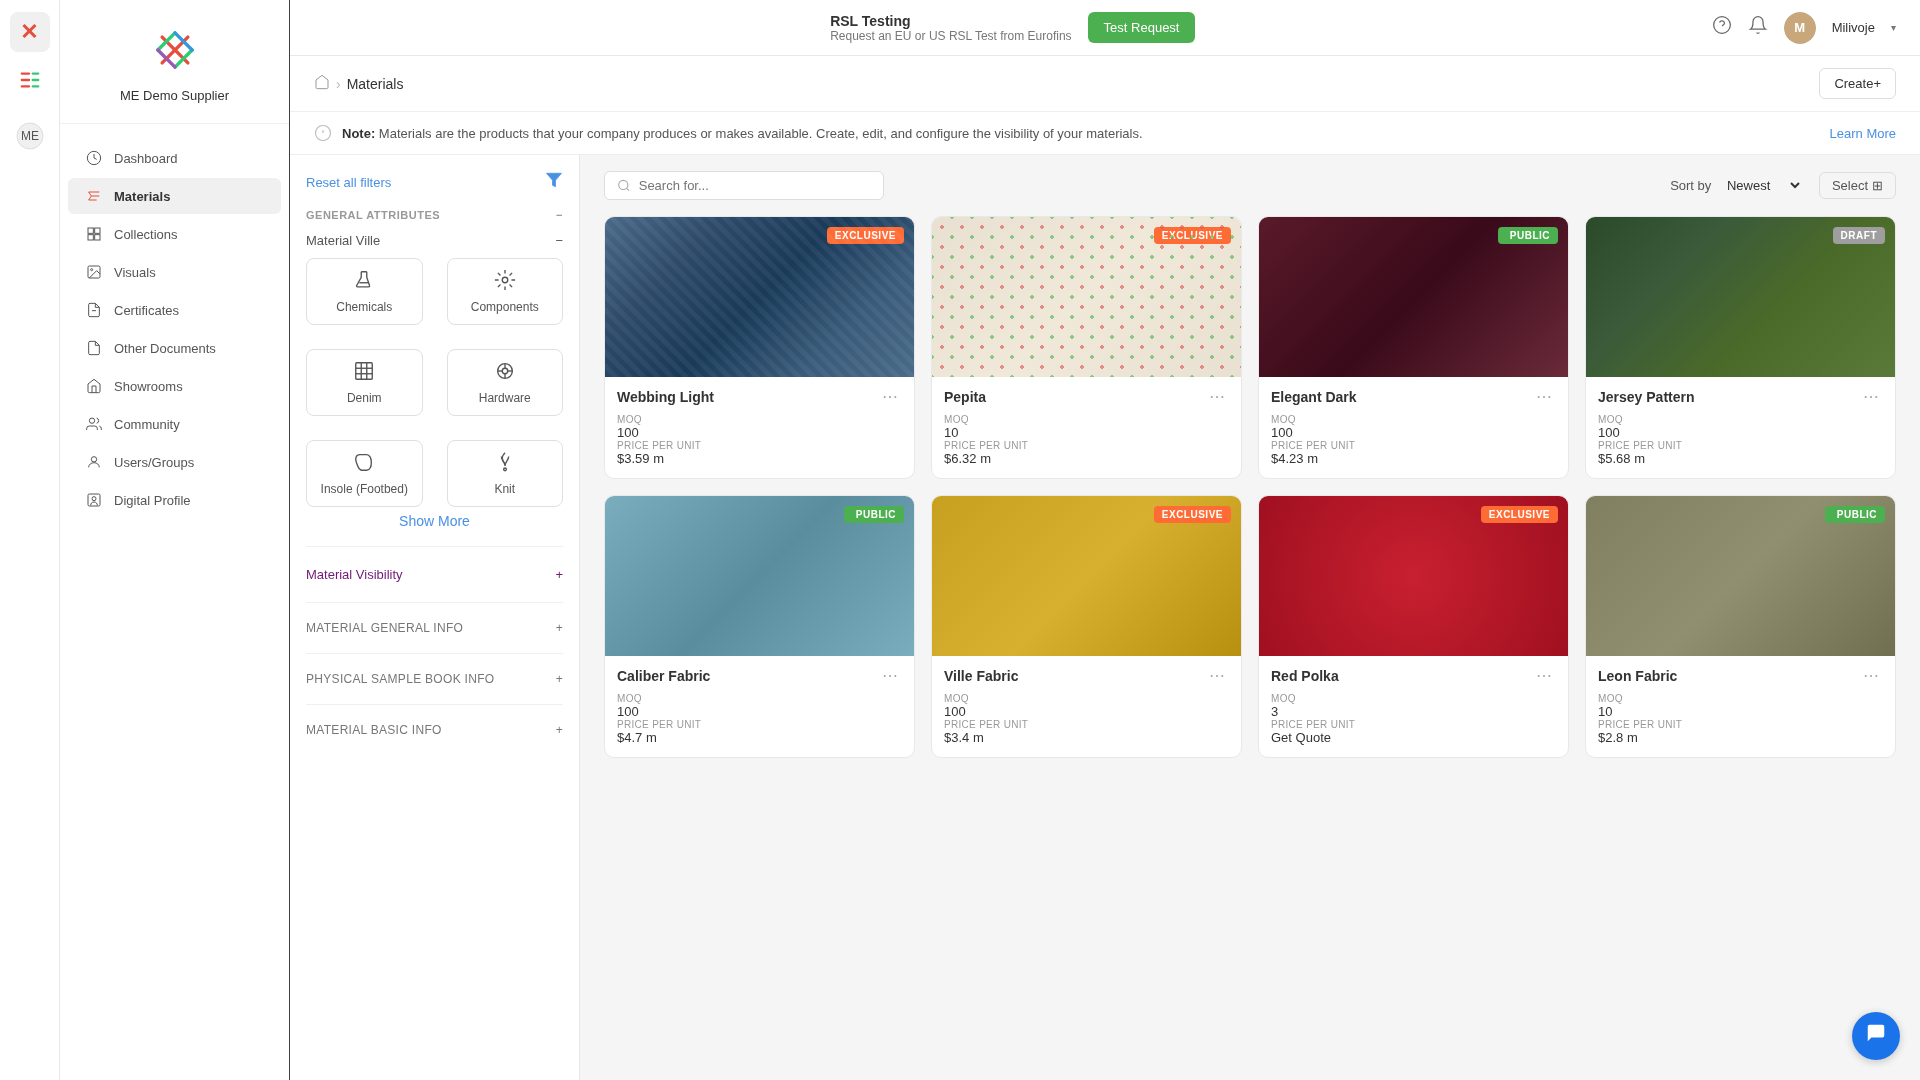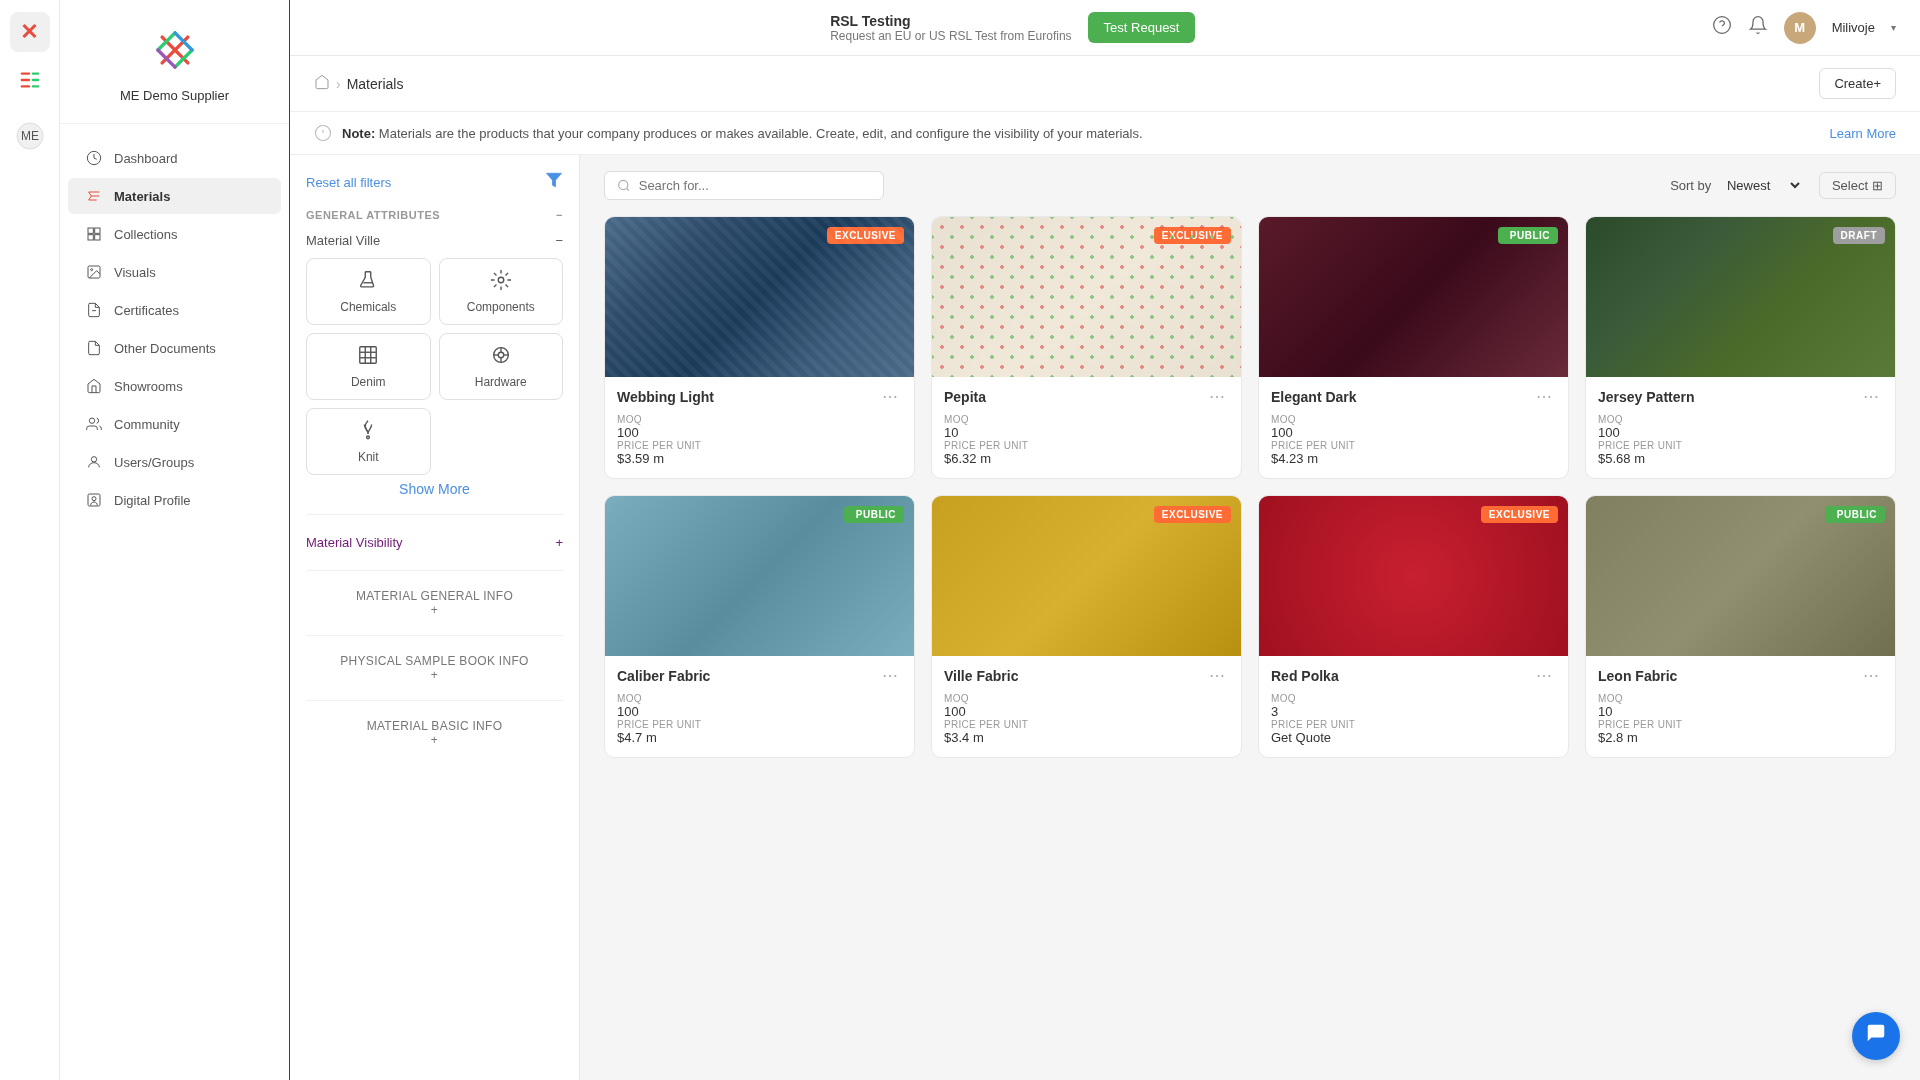--- a/index.html
+++ b/index.html
@@ -181,21 +181,21 @@
       font-size: 13px;
       color: #555;
       display: flex;
       align-items: center;
       justify-content: space-between;
       margin-bottom: 10px;
     }
     .material-type-grid {
       display: grid;
       grid-template-columns: 1fr 1fr;
-      gap: 8px;
+      gap: 24px;
     }
     .material-type-btn {
       border: 1px solid #e0e0e0;
       border-radius: 8px;
       padding: 10px 8px;
       text-align: center;
       cursor: pointer;
       font-size: 12px;
       color: #555;
       display: flex;
@@ -228,21 +228,20 @@
     .filter-sub-item {
       display: flex;
       align-items: center;
       justify-content: space-between;
       font-size: 12px;
       color: #777;
       padding: 6px 0;
       text-transform: uppercase;
       letter-spacing: 0.3px;
       cursor: pointer;
-      flex-direction: column;
     }
 
     
     .materials-area {
       flex: 1;
       overflow-y: auto;
       padding: 16px 24px;
     }
     .materials-toolbar {
       display: flex;
@@ -615,20 +614,28 @@
                     <line x1="12" y1="15" x2="12" y2="20"></line>
                   <line x1="4" y1="12" x2="9" y2="12"></line>
                     <line x1="15" y1="12" x2="20" y2="12"></line>
                 </svg>
               </span>
               <span>Hardware</span>
             </div>
             <div class="material-type-btn">
               <span class="icon">
                 <svg width="22" height="22" viewBox="0 0 24 24" fill="none" stroke="#555" stroke-width="1.5">
+                  <path d="M8 4c-3 0-5 2-5 5s1 4 2 7c.5 1.5 1.5 4 4 5h6c2 0 3-1 4-3 1-1.5 1-4 1-6 0-4-2-8-5-8H8z"></path>
+                </svg>
+              </span>
+              <span>Insole (Footbed)</span>
+            </div>
+            <div class="material-type-btn">
+              <span class="icon">
+                <svg width="22" height="22" viewBox="0 0 24 24" fill="none" stroke="#555" stroke-width="1.5">
                   <path d="M12 2c-4 4-4 8 0 12-4-4-4-8 0-12z" fill="none"></path>
                   <path d="M8 6c0 4 4 6 4 10"></path>
                     <path d="M16 6c0 4-4 6-4 10"></path>
                   <circle cx="12" cy="20" r="1.5"></circle>
                 </svg>
               </span>
               <span>Knit</span>
             </div>
           </div>
           <button class="show-more-btn">Show More</button>

